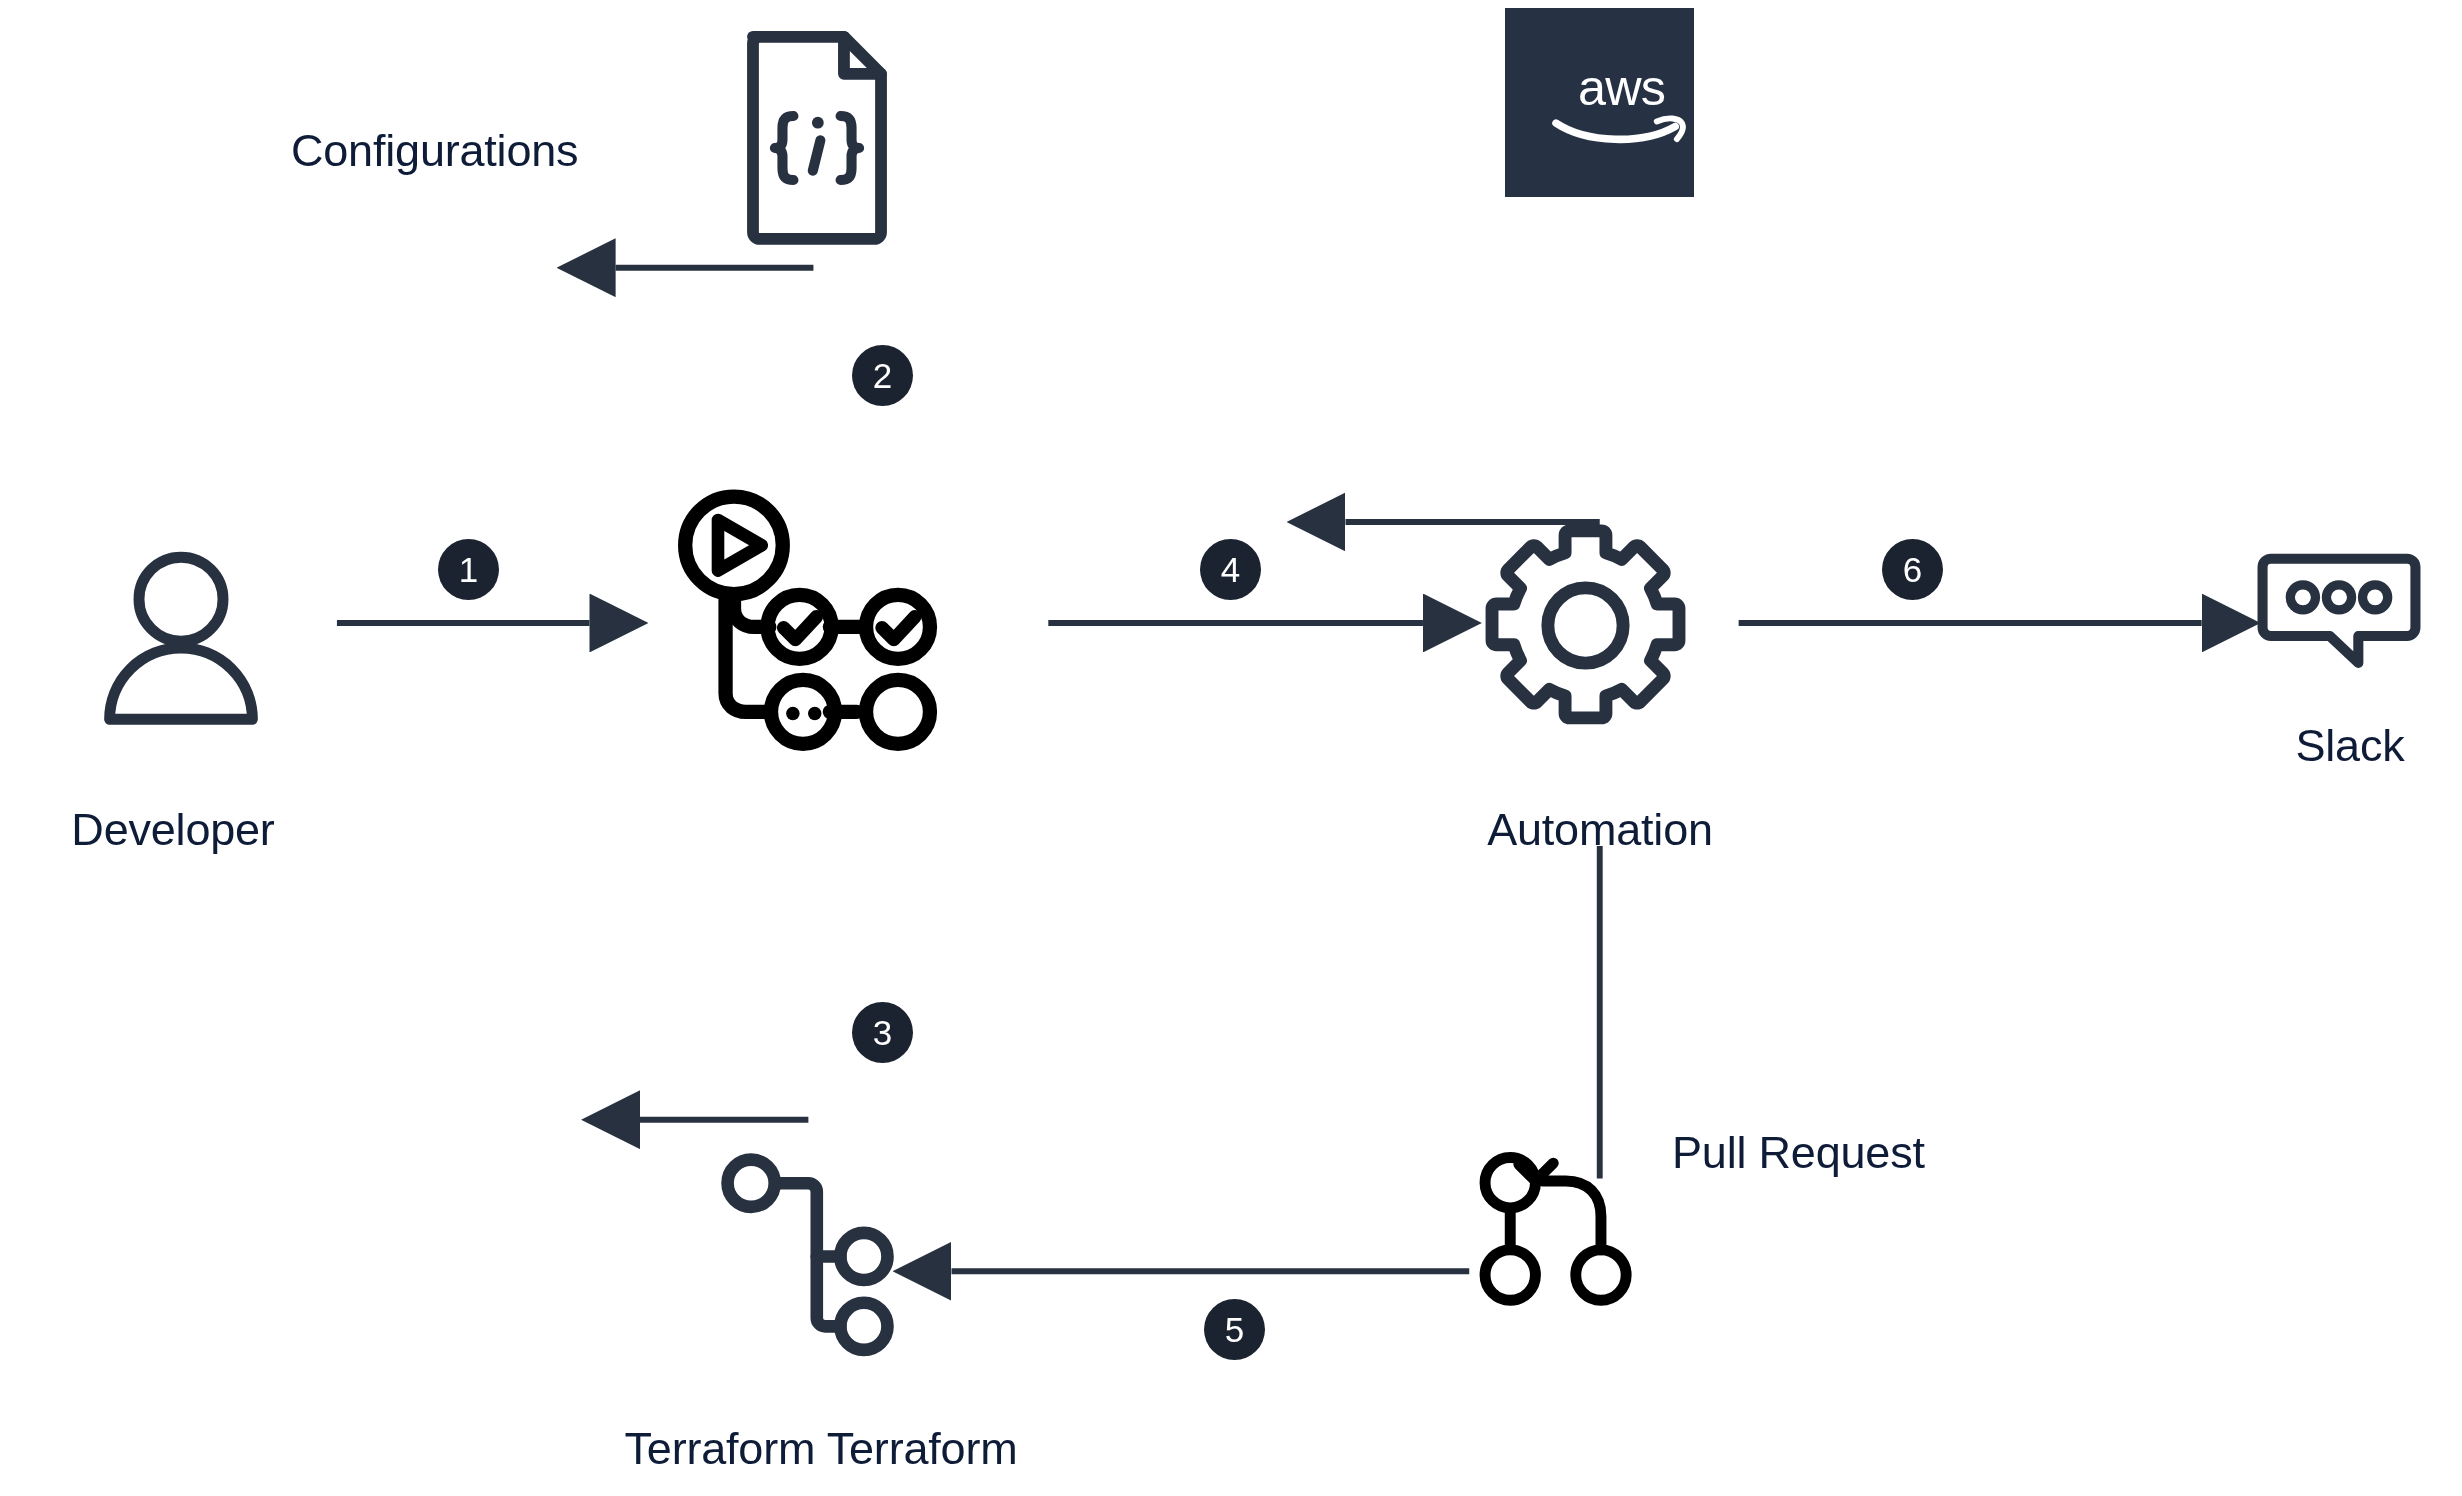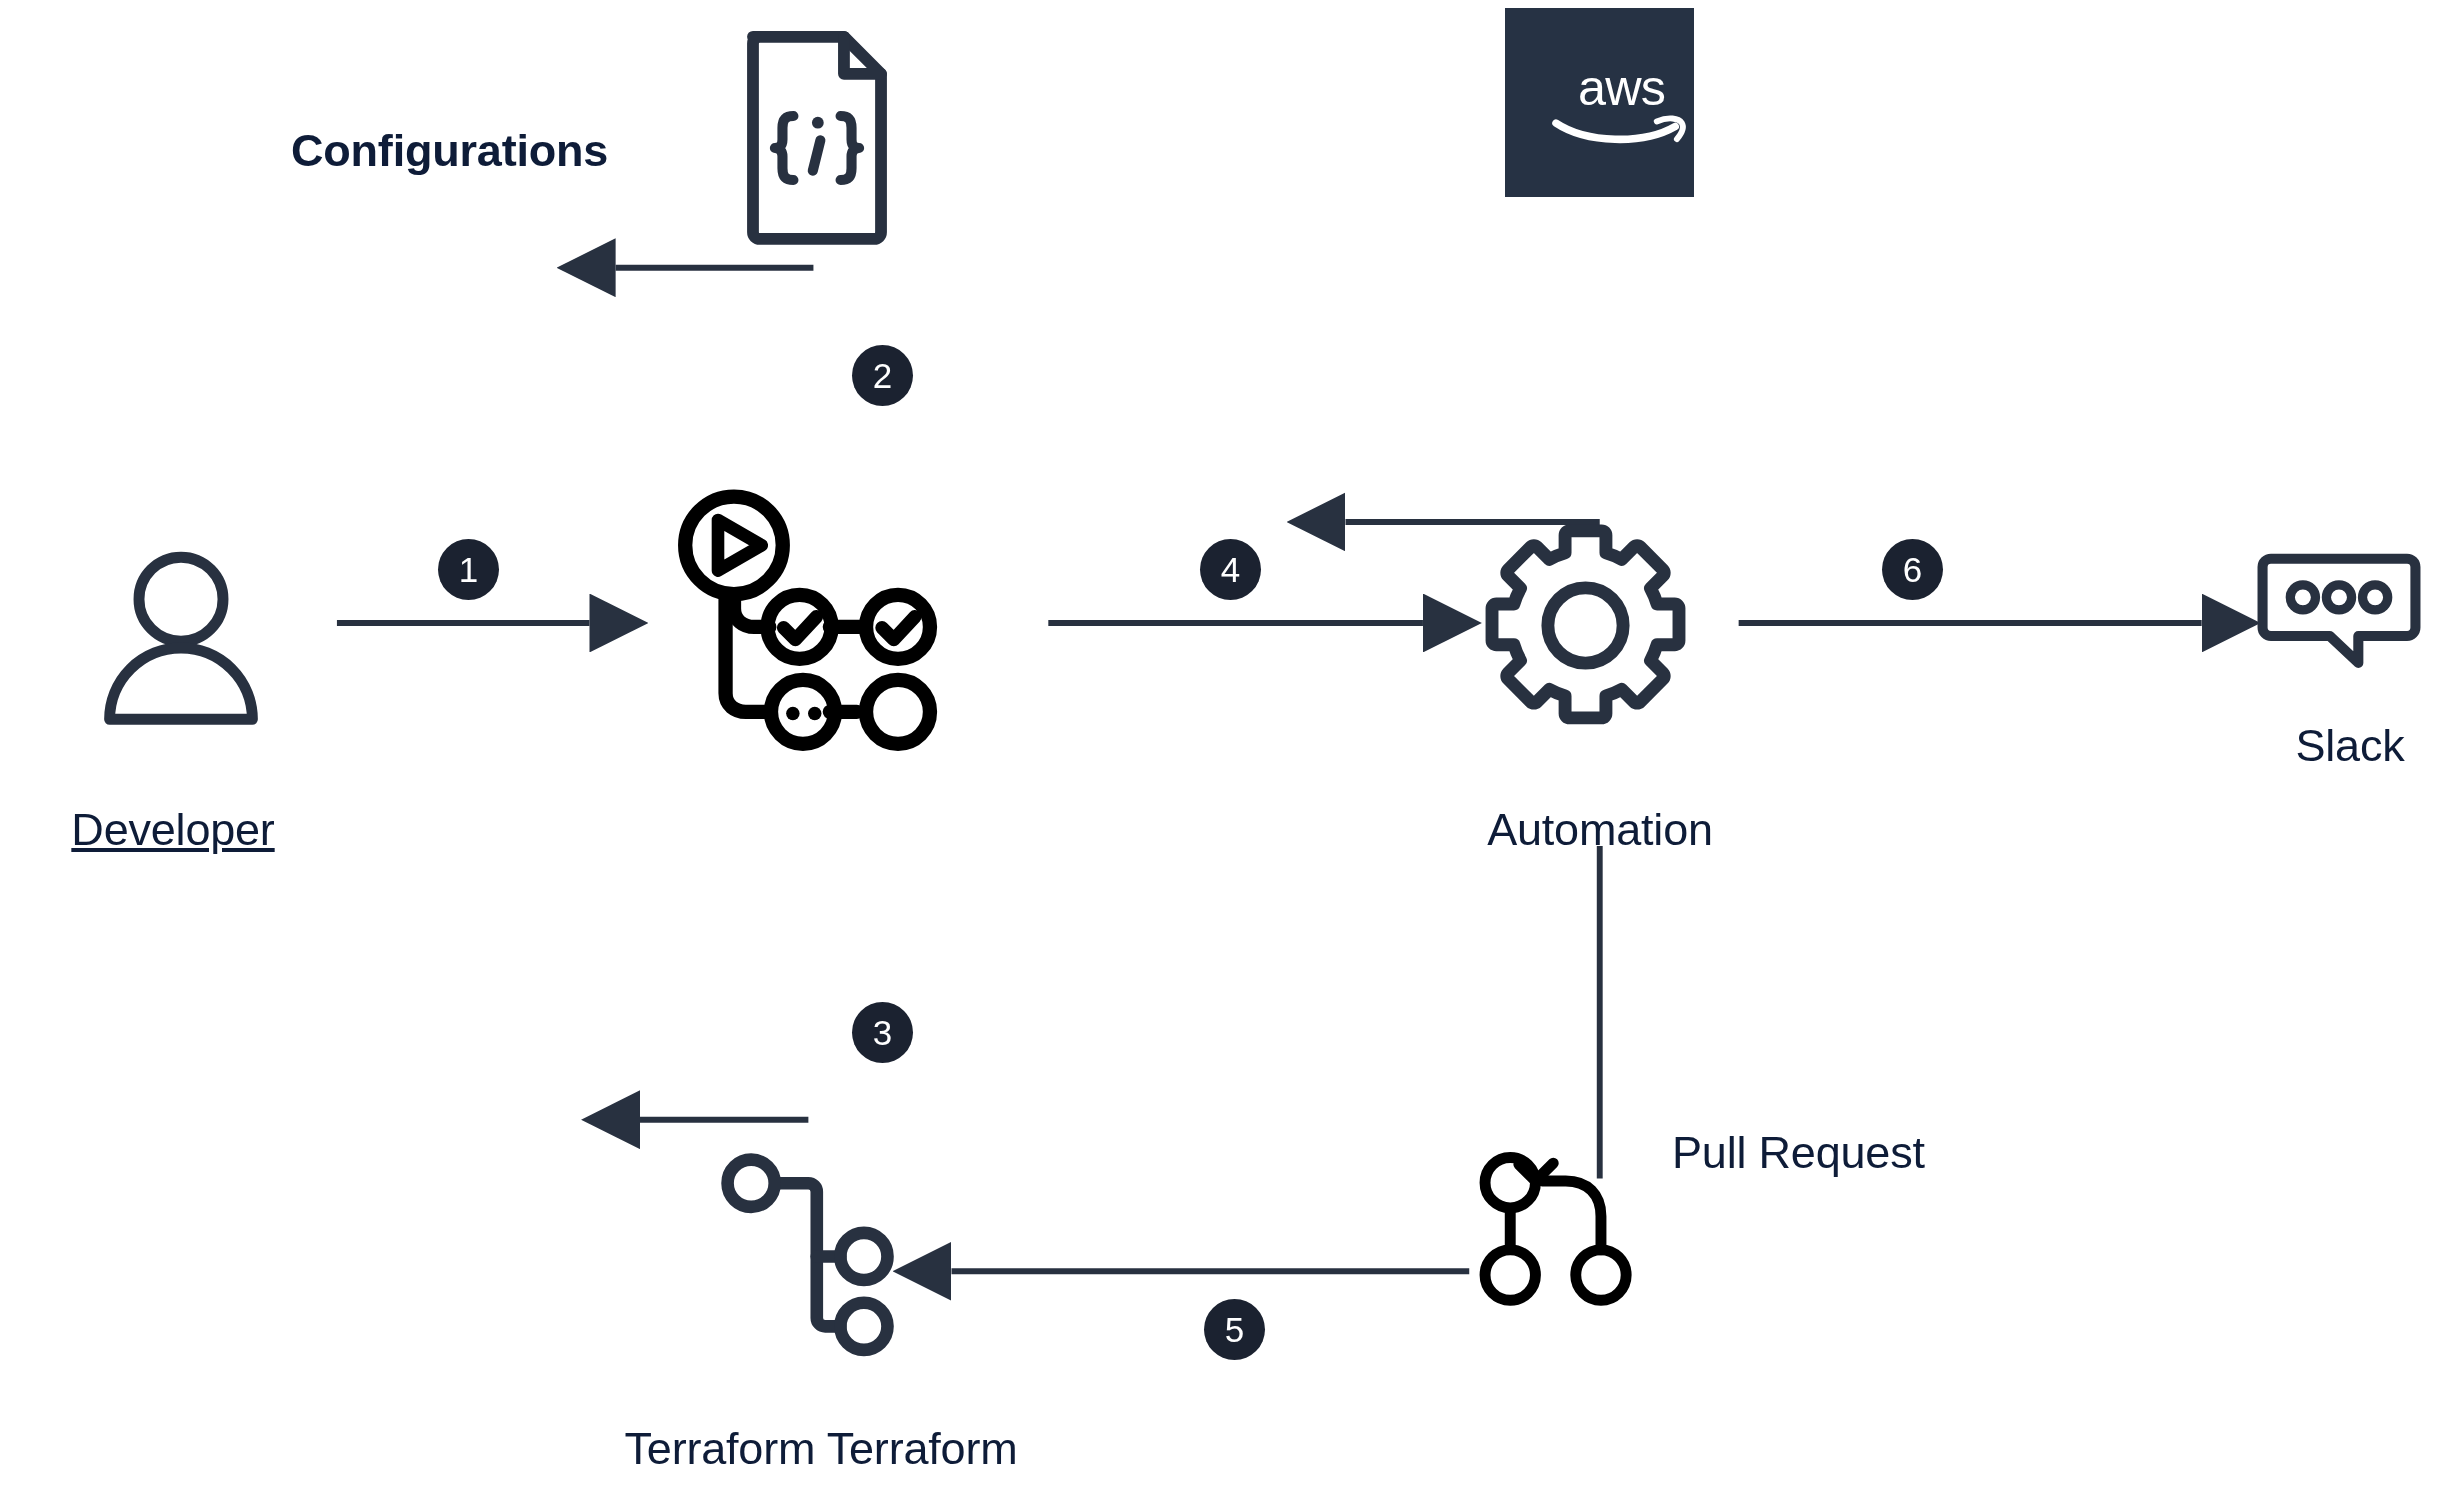--- a/index.html
+++ b/index.html
@@ -113,29 +113,29 @@
     <svg width="152" height="219" viewBox="0 0 180 260">
       <path d="M14 14 h108 l44 44 v188 a8 8 0 0 1 -8 8 H22 a8 8 0 0 1 -8 -8 V22 a8 8 0 0 1 8 -8 z" fill="none" stroke="#283140" stroke-width="14" stroke-linejoin="round" stroke-linecap="round"></path>
       <path d="M122 14 v44 h44" fill="none" stroke="#283140" stroke-width="14" stroke-linejoin="round" stroke-linecap="round"></path>
 
       <path d="M62 108 c-10 0 -13 5 -13 14 v14 c0 8 -4 10 -9 10 c5 0 9 3 9 10 v14 c0 9 3 14 13 14" fill="none" stroke="#283140" stroke-width="12" stroke-linecap="round" stroke-linejoin="round"></path>
       <path d="M118 108 c10 0 13 5 13 14 v14 c0 8 4 10 9 10 c-5 0 -9 3 -9 10 v14 c0 9 -3 14 -13 14" fill="none" stroke="#283140" stroke-width="12" stroke-linecap="round" stroke-linejoin="round"></path>
       <circle cx="91" cy="116" r="7" fill="#283140"></circle>
       <path d="M94 137 l-9 36" fill="none" stroke="#283140" stroke-width="12" stroke-linecap="round"></path>
     </svg>
   </div>
-  <div class="node-label" style="left:291px; top:125px;font-weight:bold;">Configurations</div>
+  <div class="node-label" style="left:291px; top:125px;">Configurations</div>
 
   <div class="node" style="left:97px; top:547px;">
     <svg width="168" height="185" viewBox="0 0 200 220">
       <circle cx="100" cy="62" r="50" fill="none" stroke="#283140" stroke-width="13"></circle>
       <path d="M15 205 a85 85 0 0 1 170 0 z" fill="none" stroke="#283140" stroke-width="13" stroke-linejoin="round"></path>
     </svg>
   </div>
-  <div class="node-label label-center" style="left:173px; top:804px;text-decoration:underline;">Developer</div>
+  <div class="node-label label-center" style="left:173px; top:804px;">Developer</div>
 
   <div class="node" style="left:665px; top:488px;">
     <svg width="286" height="261" viewBox="0 0 340 310">
 
       <circle cx="82" cy="68" r="58" fill="none" stroke="#000000" stroke-width="17"></circle>
       <path d="M63 38 l52 30 l-52 30 z" fill="none" stroke="#000000" stroke-width="15" stroke-linejoin="round"></path>
 
       <path d="M82 126 V143 c0 14 11 22 24 22 h18" fill="none" stroke="#000000" stroke-width="17" stroke-linecap="round"></path>
       <path d="M72 132 V244 c0 14 11 22 24 22 h28" fill="none" stroke="#000000" stroke-width="17" stroke-linecap="round"></path>
       <line x1="196" y1="165" x2="232" y2="165" stroke="#000000" stroke-width="17" stroke-linecap="round"></line>

